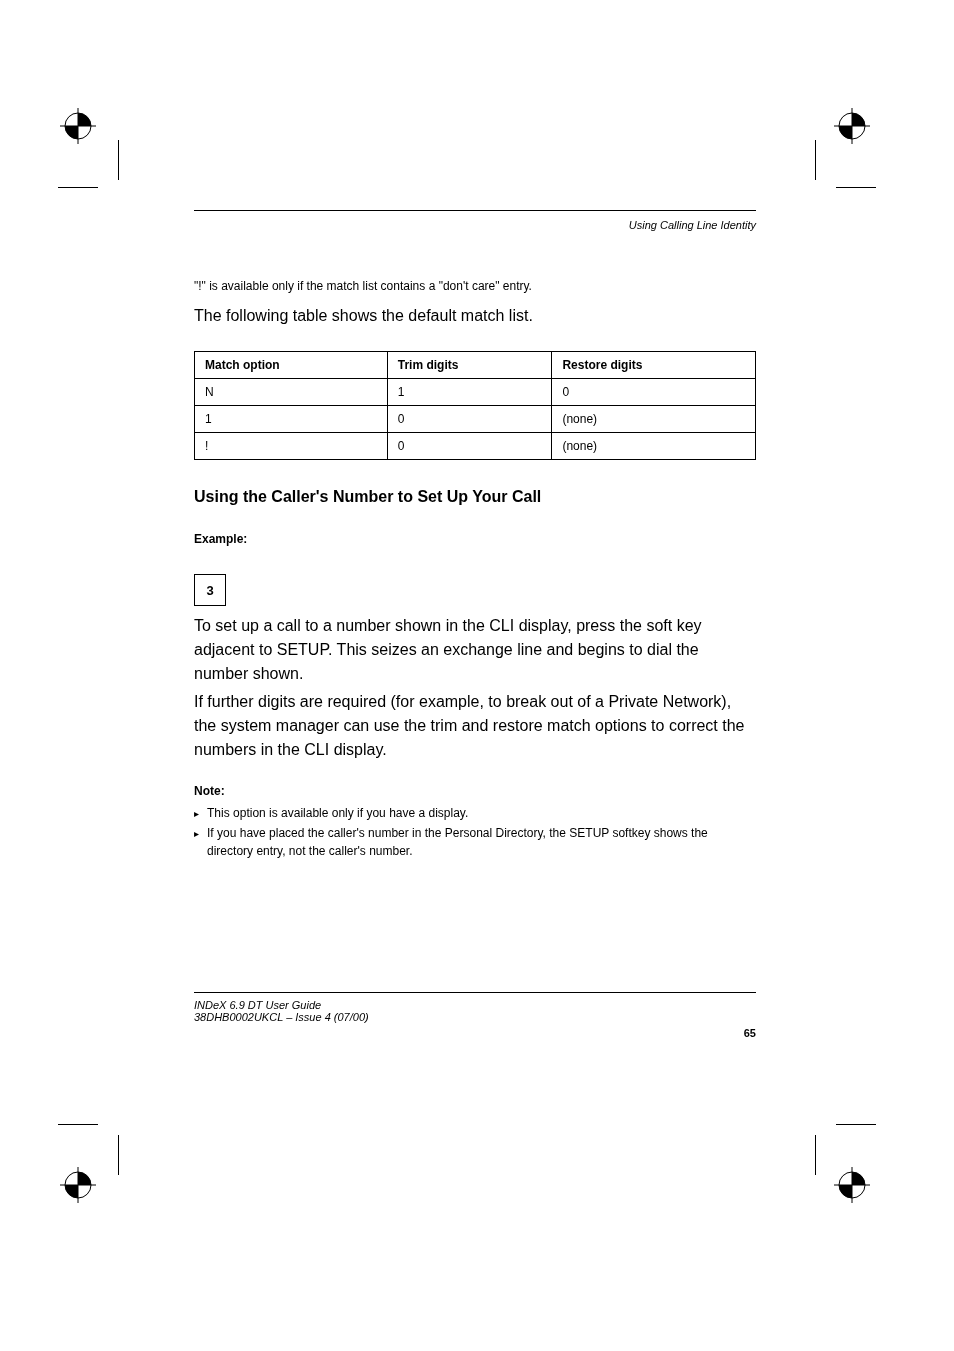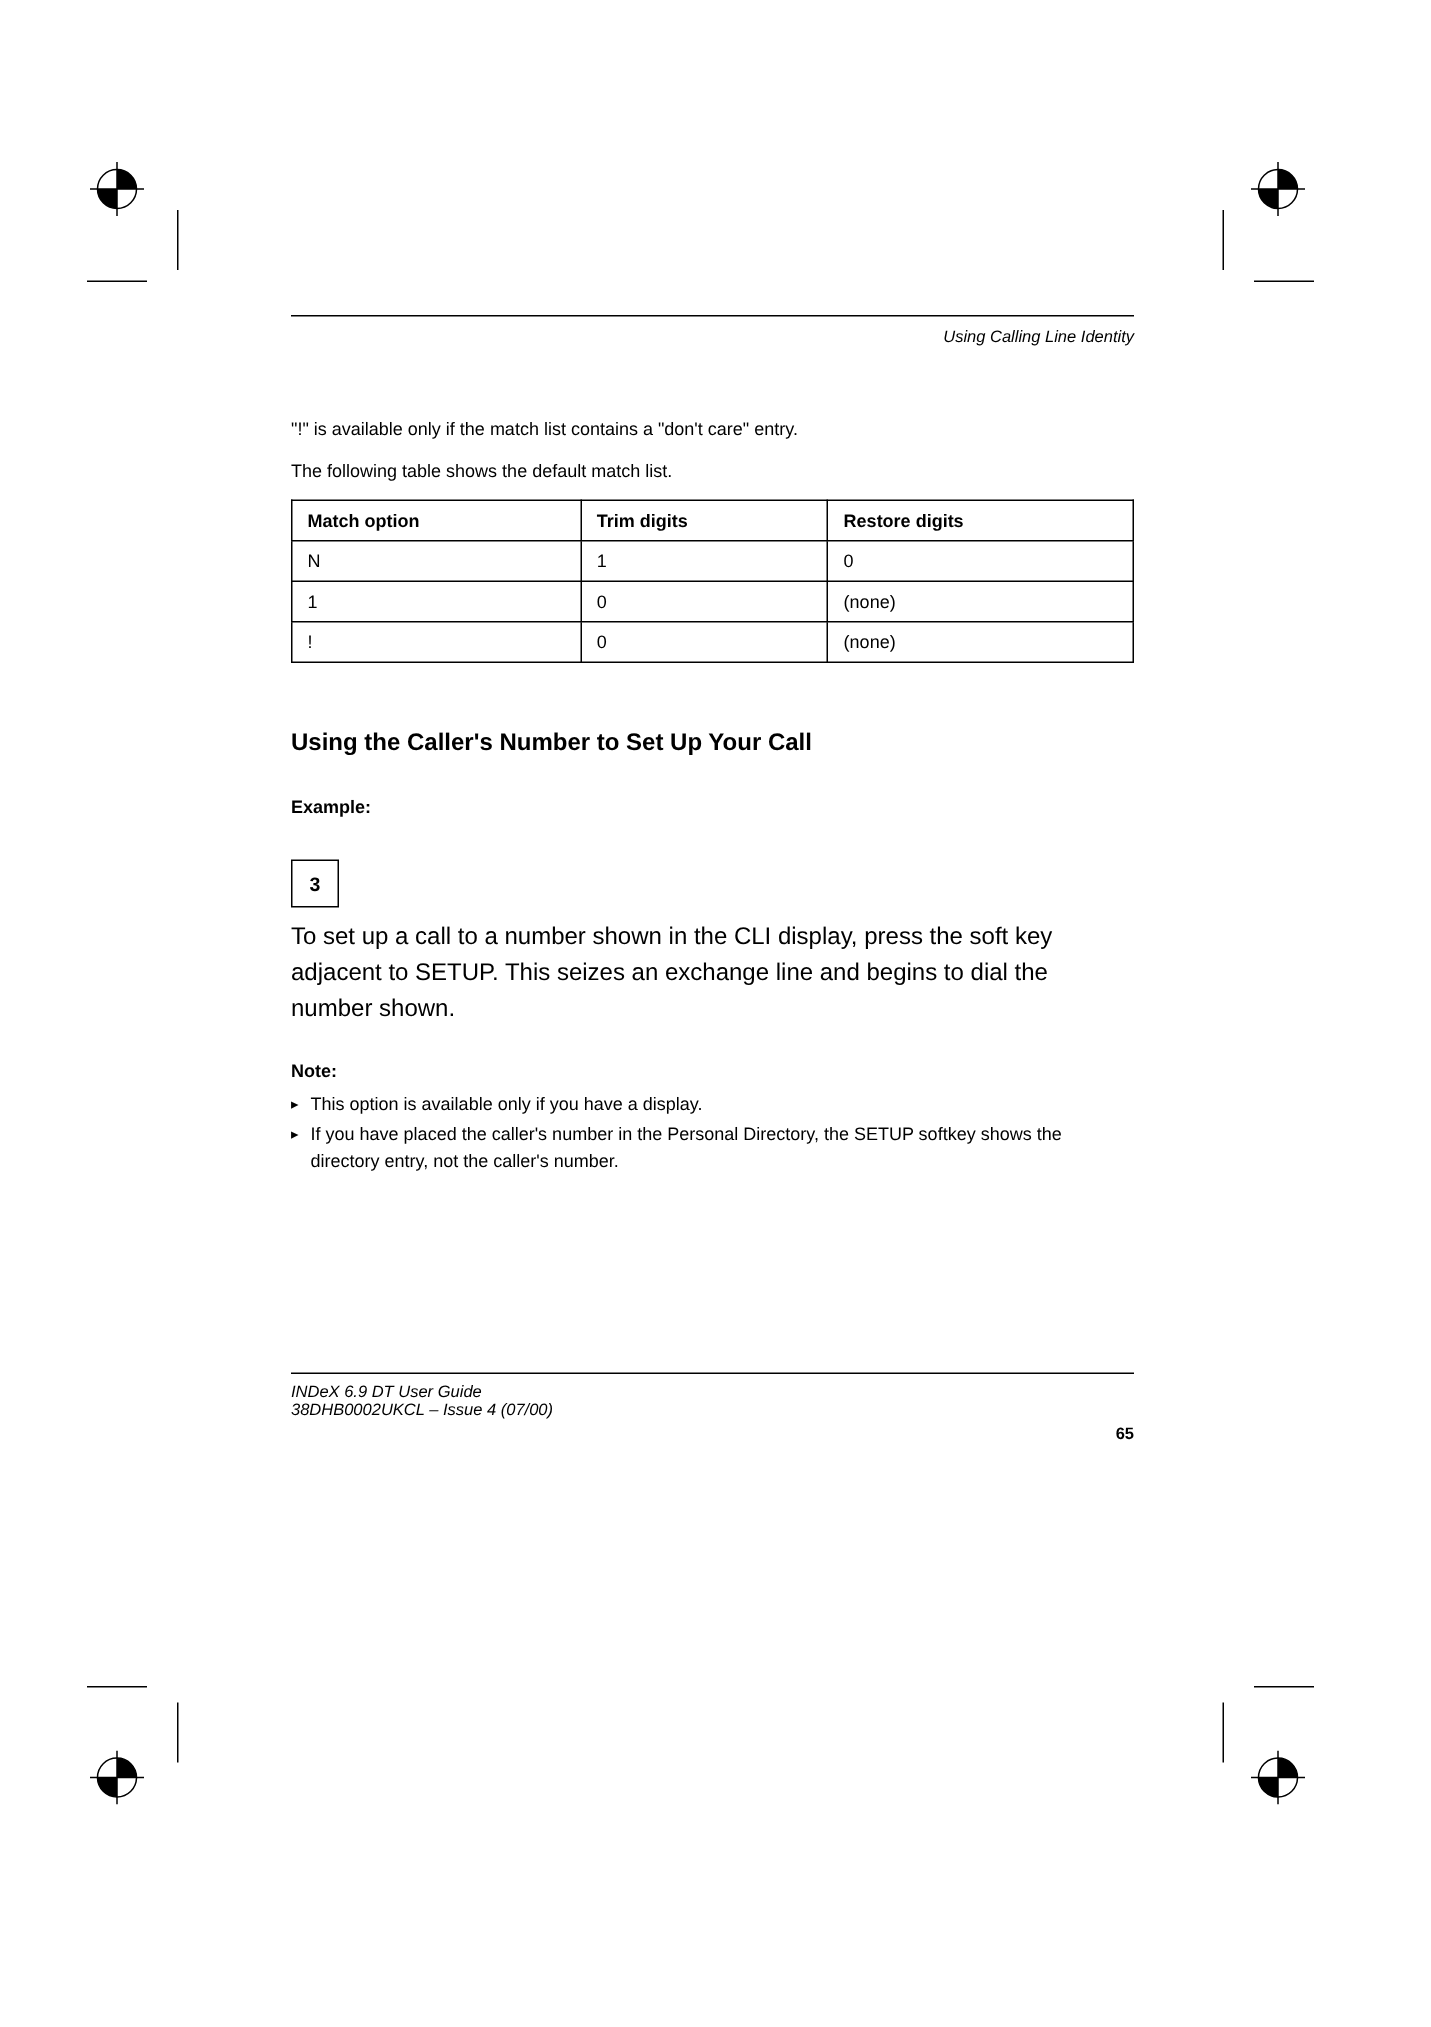--- a/index.html
+++ b/index.html
@@ -67,29 +67,29 @@
       font-style: italic;
       margin-bottom: 48px;
     }
 
     .intro-text {
       font-size: 12px;
       margin-bottom: 8px;
     }
 
     .table-caption {
-      font-size: 12px;
-      margin-bottom: 12px;
+      font-size: 16px;
+      margin-bottom: 26px;
       margin-top: 14px;
     }
 
     table {
       border-collapse: collapse;
       width: 100%;
-      margin-bottom: 45px;
+      margin-bottom: 28px;
     }
 
     th, td {
       border: 1px solid #000;
       padding: 6px 10px;
       font-size: 12px;
       font-weight: normal;
       text-align: left;
     }
 
@@ -272,20 +272,21 @@
   <h2 class="section-heading">Using the Caller's Number to Set Up Your Call</h2>
 
   <p class="example-label">Example:</p>
 
   <div class="example-row">
     <div class="key-box">3</div>
   </div>
 
   <div class="body-text">
     <p>To set up a call to a number shown in the CLI display, press the soft key adjacent to SETUP. This seizes an exchange line and begins to dial the number shown.</p>
+    <p>If further digits are required (for example, to break out of a Private Network), the system manager can use the trim and restore match options to correct the numbers in the CLI display.</p>
   </div>
 
   <p class="note-heading">Note:</p>
 
   <ul class="bullet-list">
     <li>
       <span class="bullet-icon">▸</span>
       <span>This option is available only if you have a display.</span>
     </li>
     <li>

